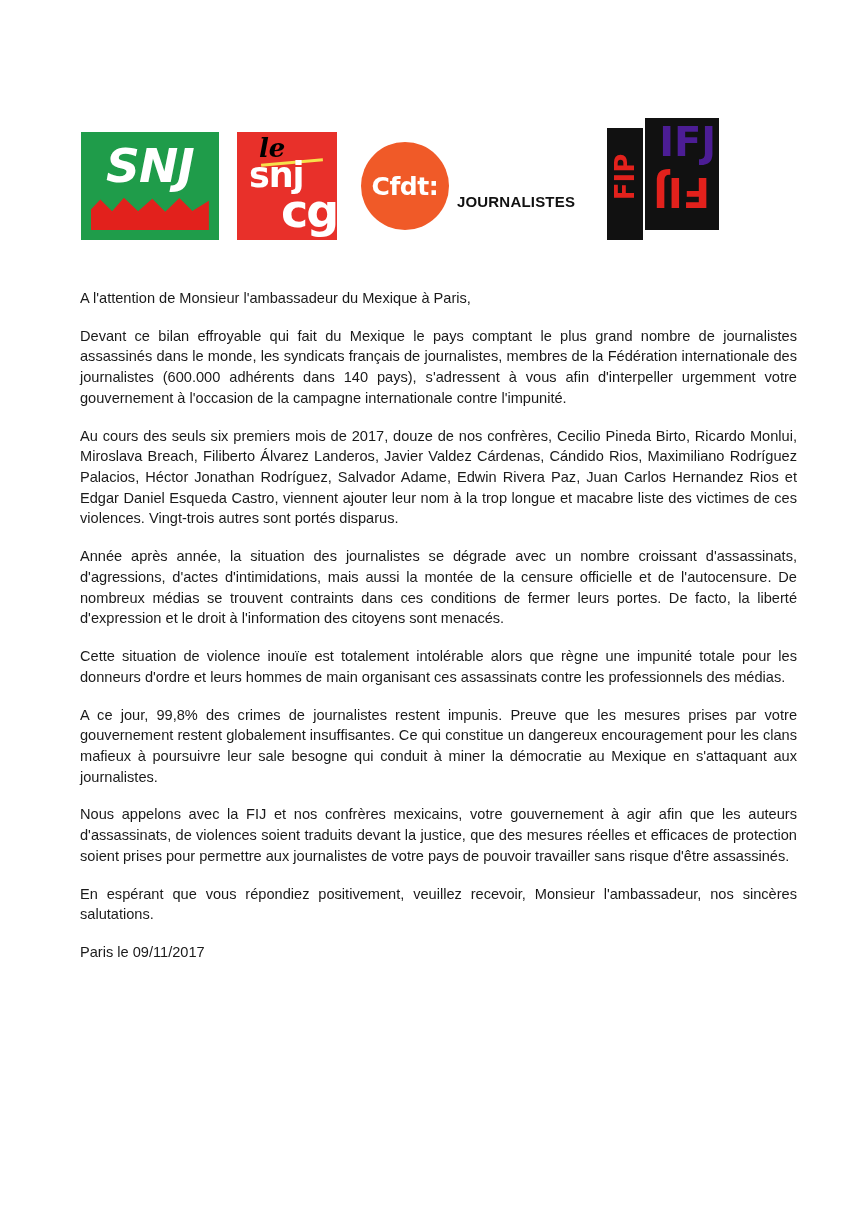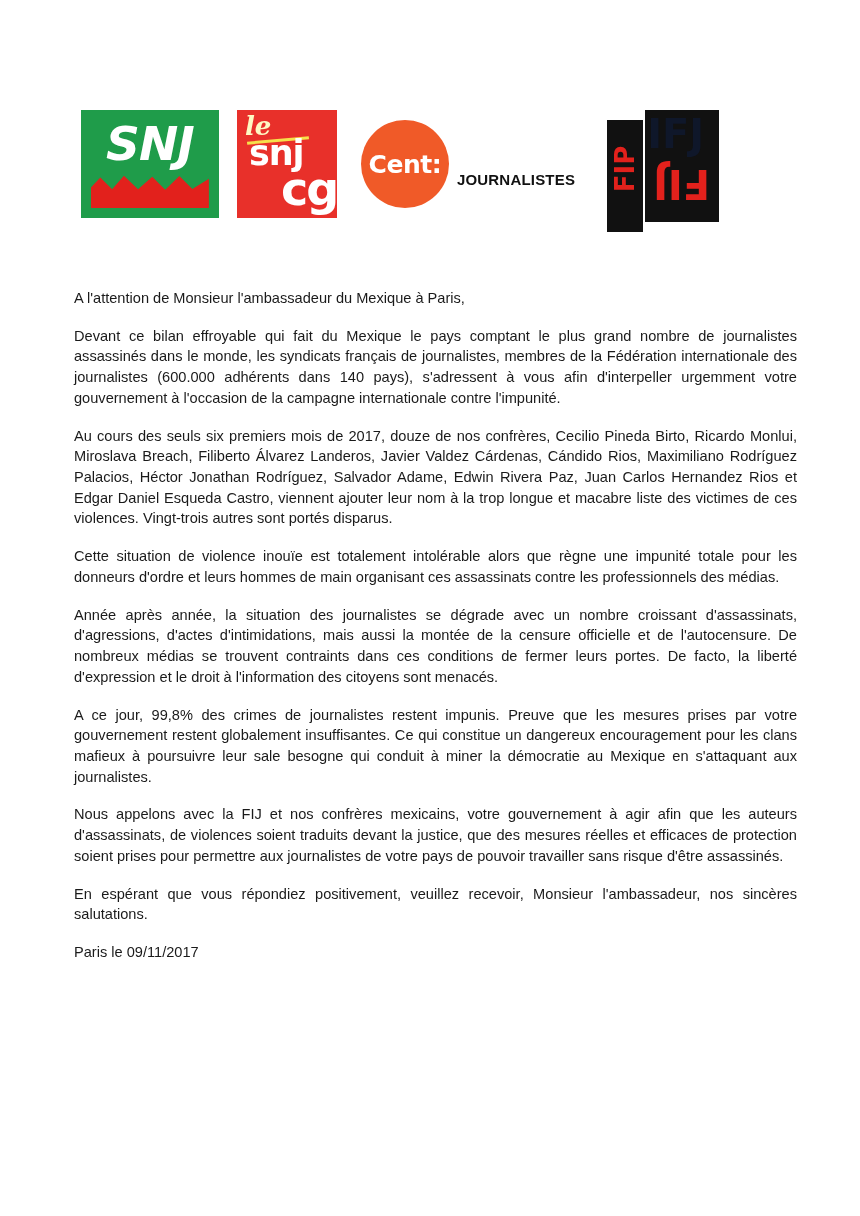--- a/index.html
+++ b/index.html
@@ -24,21 +24,21 @@
   }
 
   
   .logo-band {
     position: absolute;
     top: 110px;
     left: 0;
     width: 800px;
     height: 130px;
     display: flex;
-    align-items: flex-start;
+    align-items: flex-end;
     justify-content: center;
     gap: 18px;
   }
 
   
   .logo-snj {
     width: 138px;
     height: 108px;
     background: #1f9c4a;
     position: relative;
@@ -80,26 +80,26 @@
   .logo-cgt {
     width: 100px;
     height: 108px;
     background: #e8302a;
     position: relative;
     overflow: hidden;
   }
   .logo-cgt .cgt-le {
     position: absolute;
     top: 3px;
-    left: 8px;
+    left: 22px;
     font-family: "DejaVu Serif", serif;
     font-style: italic;
     font-weight: bold;
     font-size: 26px;
-    color: #fef9c3;
+    color: #000000;
     line-height: 1;
   }
   .logo-cgt .cgt-le:after {
     content: "";
     position: absolute;
     left: 2px;
     top: 26px;
     width: 62px;
     height: 3px;
     background: #f6e04b;
@@ -169,26 +169,26 @@
     margin-left: 14px;
   }
   .logo-ifj .blk {
     position: absolute;
     background: #111111;
   }
   .logo-ifj .b1 { left: 0;   top: 10px; width: 36px; height: 112px; }
   .logo-ifj .b2 { left: 38px; top: 0;  width: 74px; height: 112px; }
   .logo-ifj .red-ifj {
     position: absolute;
-    left: 40px;
+    left: 52px;
     top: 4px;
     font-family: "DejaVu Sans", sans-serif;
     font-weight: bold;
     font-size: 40px;
-    color: #0f172a;
+    color: #4c1d95;
     line-height: 1;
     letter-spacing: 0px;
   }
   .logo-ifj .red-fij {
     position: absolute;
     left: 46px;
     top: 54px;
     font-family: "DejaVu Sans", sans-serif;
     font-weight: bold;
     font-size: 40px;
@@ -215,21 +215,21 @@
   .letter {
     position: absolute;
     top: 288px;
     left: 64px;
     width: 733px;
     font-size: 14.6px;
     line-height: 1.42;
     color: #1a1a1a;
   }
   .letter p {
-    margin: 0 0 17px 10px;
+    margin: 0 0 17px 16px;
     text-align: justify;
     text-justify: inter-word;
   }
   .letter p.no-justify {
     text-align: left;
   }
   .letter p:last-child {
     margin-bottom: 0;
   }
   .gap-sign {
@@ -249,39 +249,39 @@
       <div class="snj-red"></div>
     </div>
 
     <div class="logo-cgt">
       <div class="cgt-le">le</div>
       <div class="cgt-snj">snj</div>
       <div class="cgt-cgt">cgt</div>
     </div>
 
     <div class="logo-cfdt-wrap">
-      <div class="logo-cfdt-circle">Cent:</div>
+      <div class="logo-cfdt-circle">Cfdt:</div>
       <div class="logo-cfdt-journ">JOURNALISTES</div>
     </div>
 
     <div class="logo-ifj">
       <div class="blk b1"></div>
       <div class="blk b2"></div>
       <div class="side-fip">FIP</div>
       <div class="red-ifj">IFJ</div>
       <div class="red-fij">FIJ</div>
     </div>
 
   </div>
 
   <div class="letter">
     <p class="no-justify">A l'attention de Monsieur l'ambassadeur du Mexique à Paris,</p>
     <p>Devant ce bilan effroyable qui fait du Mexique le pays comptant le plus grand nombre de journalistes assassinés dans le monde, les syndicats français de journalistes, membres de la Fédération internationale des journalistes (600.000 adhérents dans 140 pays), s'adressent à vous afin d'interpeller urgemment votre gouvernement à l'occasion de la campagne internationale contre l'impunité.</p>
     <p>Au cours des seuls six premiers mois de 2017, douze de nos confrères, Cecilio Pineda Birto, Ricardo Monlui, Miroslava Breach, Filiberto Álvarez Landeros, Javier Valdez Cárdenas, Cándido Rios, Maximiliano Rodríguez Palacios, Héctor Jonathan Rodríguez, Salvador Adame, Edwin Rivera Paz, Juan Carlos Hernandez Rios et Edgar Daniel Esqueda Castro, viennent ajouter leur nom à la trop longue et macabre liste des victimes de ces violences. Vingt-trois autres sont portés disparus.</p>
+    <p>Année après année, la situation des journalistes se dégrade avec un nombre croissant d'assassinats, d'agressions, d'actes d'intimidations, mais aussi la montée de la censure officielle et de l'autocensure. De nombreux médias se trouvent contraints dans ces conditions de fermer leurs portes. De facto, la liberté d'expression et le droit à l'information des citoyens sont menacés.</p>
     <p>Cette situation de violence inouïe est totalement intolérable alors que règne une impunité totale pour les donneurs d'ordre et leurs hommes de main organisant ces assassinats contre les professionnels des médias.</p>
-    <p>Année après année, la situation des journalistes se dégrade avec un nombre croissant d'assassinats, d'agressions, d'actes d'intimidations, mais aussi la montée de la censure officielle et de l'autocensure. De nombreux médias se trouvent contraints dans ces conditions de fermer leurs portes. De facto, la liberté d'expression et le droit à l'information des citoyens sont menacés.</p>
     <p>A ce jour, 99,8% des crimes de journalistes restent impunis. Preuve que les mesures prises par votre gouvernement restent globalement insuffisantes. Ce qui constitue un dangereux encouragement pour les clans mafieux à poursuivre leur sale besogne qui conduit à miner la démocratie au Mexique en s'attaquant aux journalistes.</p>
     <p>Nous appelons avec la FIJ et nos confrères mexicains, votre gouvernement à agir afin que les auteurs d'assassinats, de violences soient traduits devant la justice, que des mesures réelles et efficaces de protection soient prises pour permettre aux journalistes de votre pays de pouvoir travailler sans risque d'être assassinés.</p>
     <p>En espérant que vous répondiez positivement, veuillez recevoir, Monsieur l'ambassadeur, nos sincères salutations.</p>
     <p class="no-justify gap-sign">Paris le 09/11/2017</p>
   </div>
 
 </div>
 
 </body></html>

